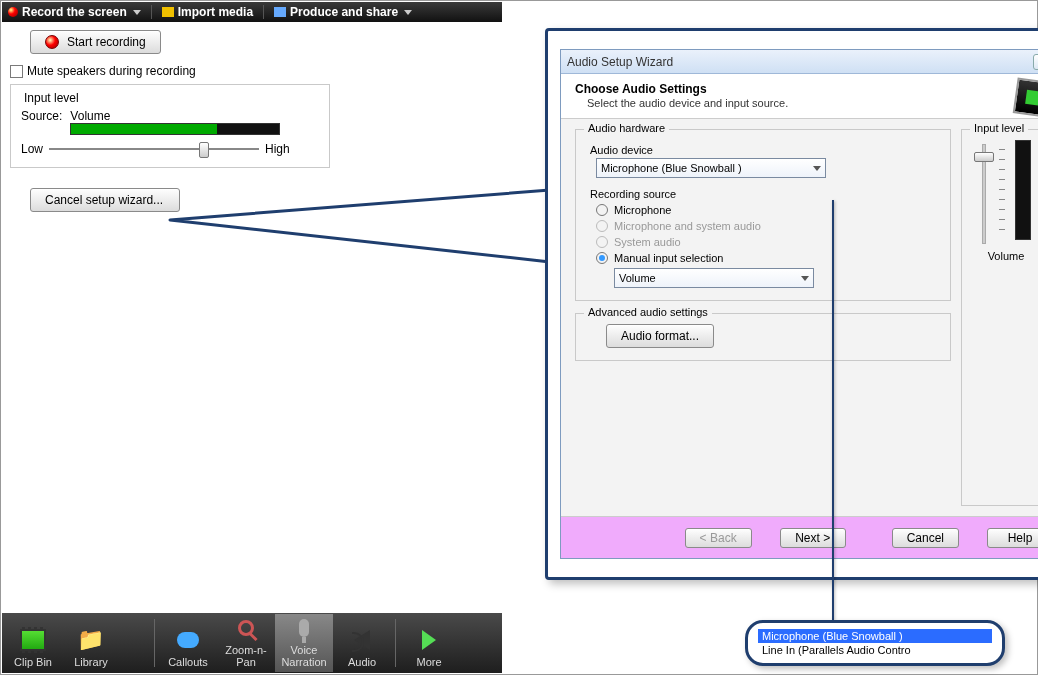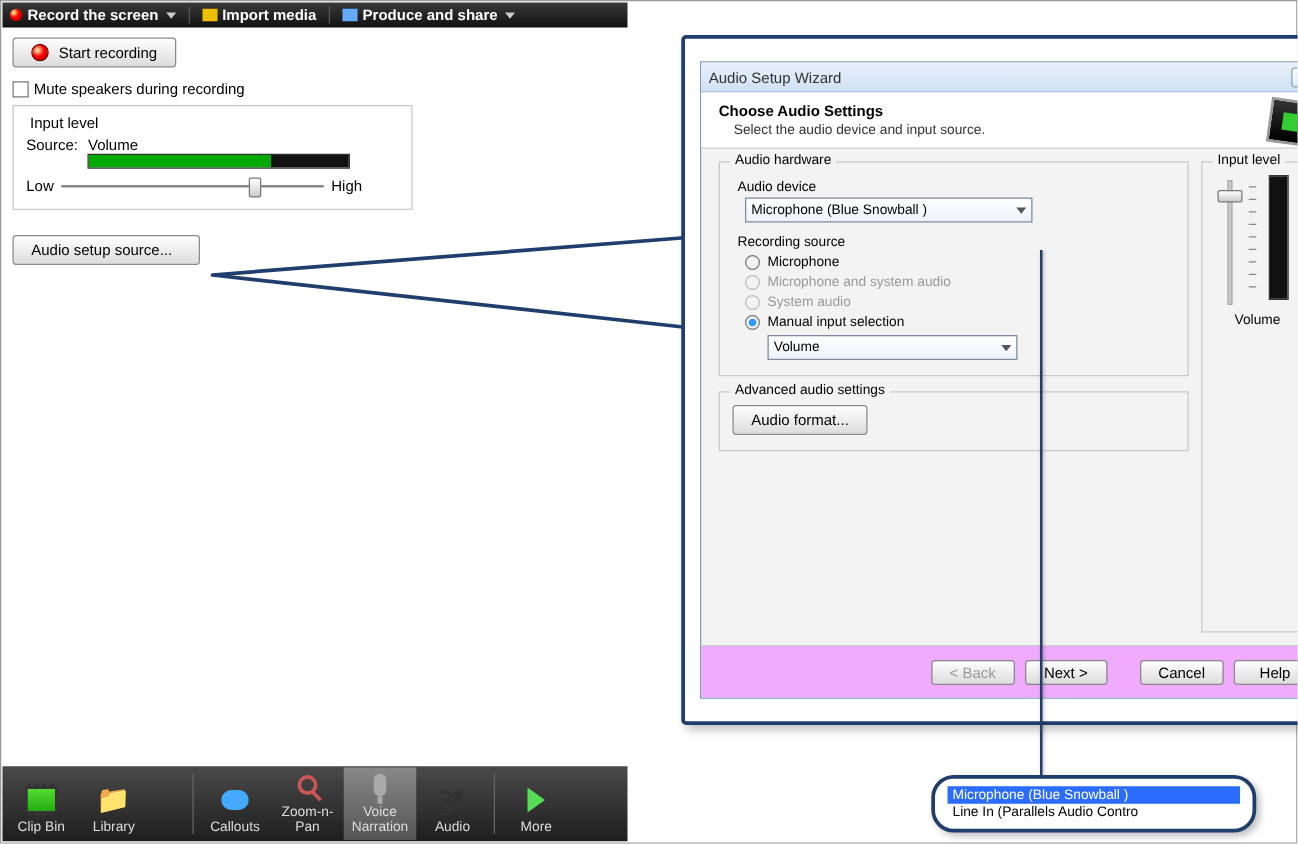--- a/index.html
+++ b/index.html
@@ -12,21 +12,21 @@
 .top-menu { position:absolute; left:2px; top:2px; width:500px; height:20px; background:linear-gradient(#3a3a3a,#111); display:flex; align-items:center; color:#fff; font-size:12px; padding:0 4px; gap:4px; }
 .top-menu .sep { width:1px; height:14px; background:#555; margin:0 4px;}
 .top-menu .item { display:flex; align-items:center; gap:4px; padding:0 2px; cursor:default;}
 .red-dot{width:10px;height:10px;border-radius:50%;background:radial-gradient(circle at 30% 30%,#ff8,#f00 40%,#800);}
 .folder-ic{width:12px;height:10px;background:#f0c000;}
 .share-ic{width:12px;height:10px;background:#6af;}
 .tri{width:0;height:0;border-left:4px solid transparent;border-right:4px solid transparent;border-top:5px solid #ccc;margin-left:2px;}
 
 
 .left-area{ position:absolute; left:10px; top:30px; width:320px;}
-.btn3d{ display:inline-flex; align-items:flex-start; gap:8px; padding:4px 14px; background:linear-gradient(#fefefe,#dcdcdc); border:1px solid #8a8a8a; border-radius:3px; font-size:12px; cursor:default; box-shadow:0 1px 0 #fff inset;}
+.btn3d{ display:inline-flex; align-items:flex-start; gap:8px; padding:4px 14px; background:linear-gradient(#fefefe,#dcdcdc); border:1px solid #8a8a8a; border-radius:3px; font-size:12px; cursor:default; box-shadow:0 1px 0 #fff inset;margin-left:20px;}
 .start-row{margin-bottom:10px;}
 .rec-dot{width:14px;height:14px;border-radius:50%;background:radial-gradient(circle at 35% 35%,#ffb,#f00 45%,#900);border:1px solid #700;}
 
 .chk-row{display:flex;align-items:center;gap:4px;margin:6px 0;}
 .chk{width:13px;height:13px;border:1px solid #7a7a7a;background:#fff;}
 
 .fieldset{border:1px solid #c9c9c9;padding:6px 10px 10px 10px;margin-top:4px;}
 .fieldset .legend{background:#fff;margin-top:-14px;display:inline-block;padding:0 3px;font-size:12px;}
 .src-row{display:flex;gap:8px;align-items:flex-start;margin-top:4px;}
 .vol-bar{width:210px;height:12px;border:1px solid #333;background:linear-gradient(to right,#0a0 0%,#0a0 70%,#111 70%,#111 100%);margin-bottom:6px;}
@@ -157,21 +157,21 @@
       <span>Low</span>
       <div class="slider">
         <div class="slider-track"></div>
         <div class="slider-thumb"></div>
       </div>
       <span>High</span>
     </div>
   </div>
   <div class="audio-wiz-btn">
     <span class="btn3d" style="width:150px;">
-      <span>Audio setup source...</span>
+      <span>Cancel setup wizard...</span>
     </span>
   </div>
 </div>
 
 <div class="tail1">
   <svg width="390" height="100">
     <polygon points="0,30 380,0 380,72" fill="#fff" stroke="#1f3e6e" stroke-width="3" stroke-linejoin="round"></polygon>
   </svg>
 </div>
 

